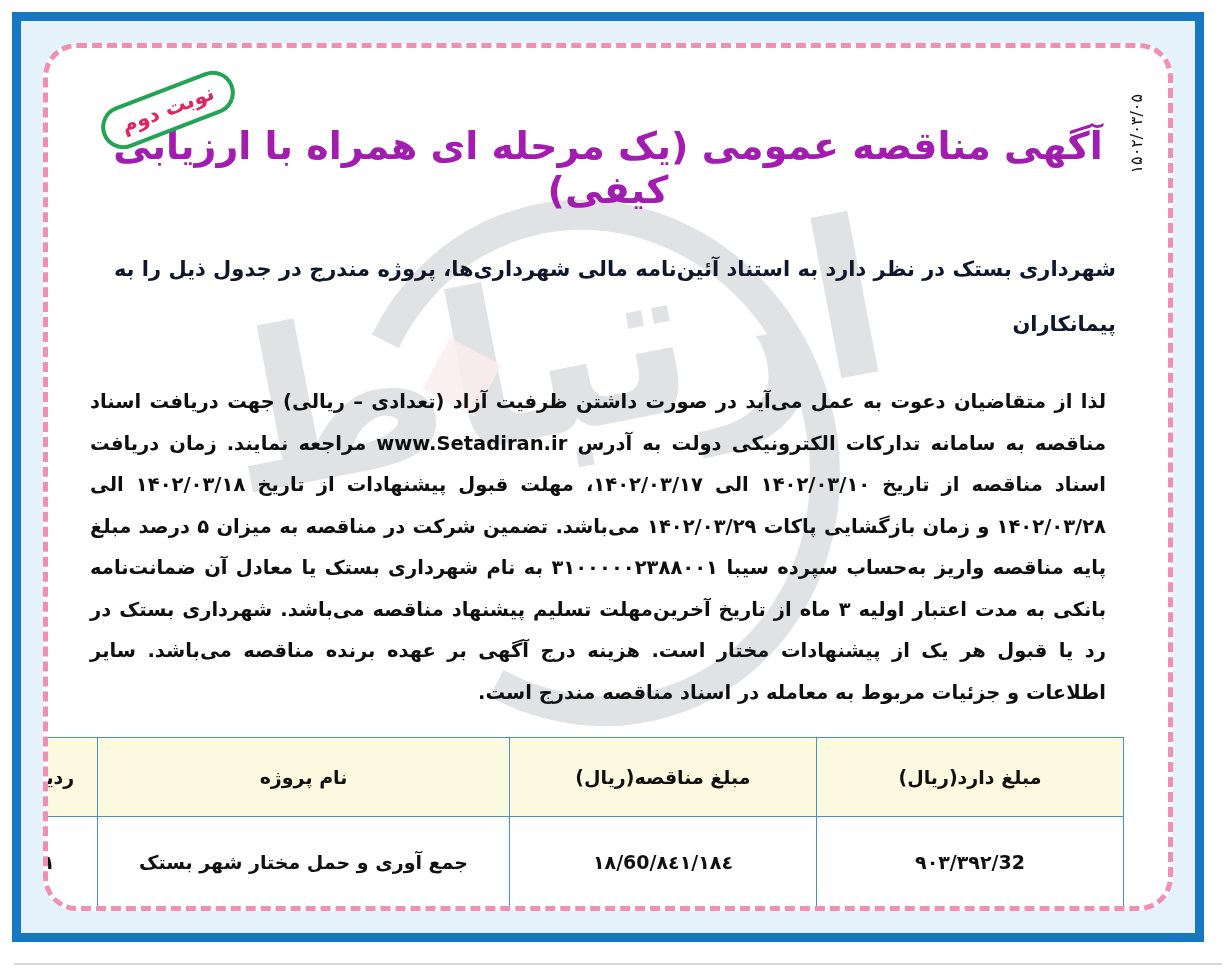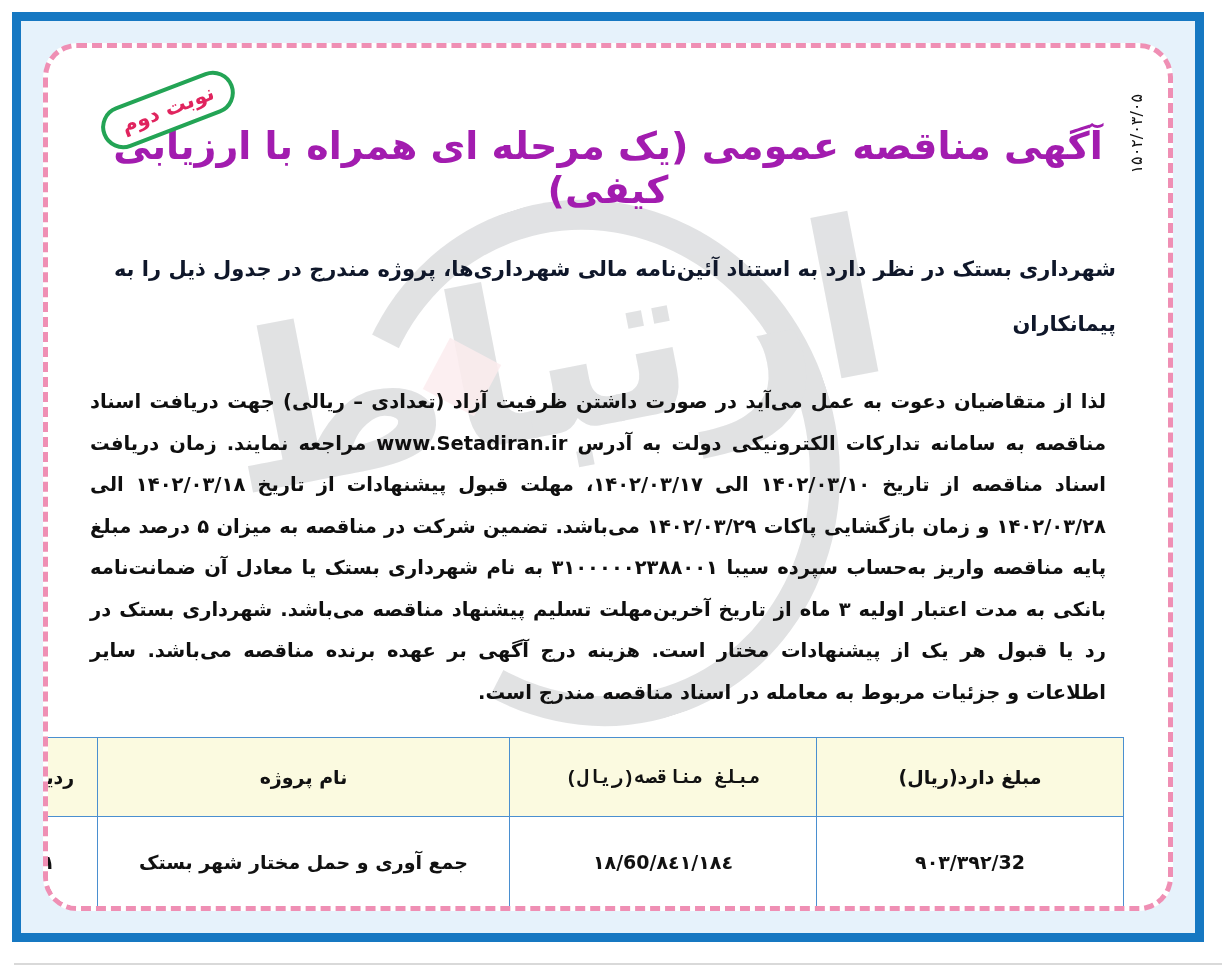--- a/index.html
+++ b/index.html
@@ -185,21 +185,21 @@
     color: #111;
     padding: 8px;
     height: 74px;
     vertical-align: middle;
   }
   .tender-table thead th { background: #fbfae0; height: 62px; }
   .tender-table tbody tr.row-a td { background: #ffffff; }
 
   .col-radif { width: 80px; }
   .col-name  { width: 395px; }
-  .col-base  { width: 290px; font-family: Liberation Mono, monospace; }
+  .col-base  { width: 290px; }
   .col-guar  { width: 290px; }
 
   .num { font-family: "DejaVu Sans", sans-serif; }
 </style>
 </head>
 <body>
 
 <div class="page">
 
   <div class="dashed-frame">

